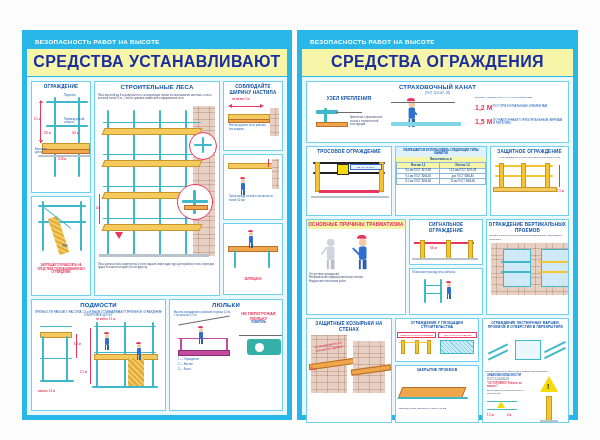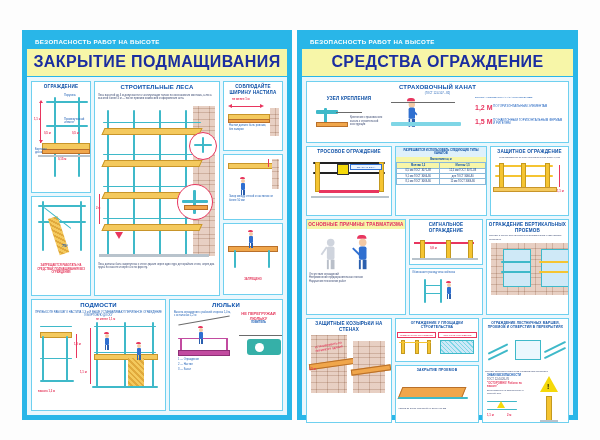--- a/index.html
+++ b/index.html
@@ -99,21 +99,21 @@
   .pole-r{position:absolute;background:#e8365f;}
 </style>
 </head>
 <body>
 
 <div class="stage">
 
 <div class="poster" id="poster-left">
   <div class="p-topbar">БЕЗОПАСНОСТЬ РАБОТ НА ВЫСОТЕ</div>
   <div class="p-titlebar">
-    <div class="p-title">ЗАКРЫТИЕ ПОДМАЩИВАНИЯ</div>
+    <div class="p-title">СРЕДСТВА УСТАНАВЛИВАЮТ</div>
   </div>
 
   <div class="p-body">
 
     <div class="row" style="height:215px;">
 
       <div class="col" style="width:60px;">
         <div class="panel" style="height:112px;">
           <div class="panel-hd">ОГРАЖДЕНИЕ</div>
           <div class="draw" style="height:95px;">
@@ -315,21 +315,21 @@
         </div>
       </div>
     </div>
 
   </div>
 </div>
 
 <div class="poster" id="poster-right">
   <div class="p-topbar">БЕЗОПАСНОСТЬ РАБОТ НА ВЫСОТЕ</div>
   <div class="p-titlebar">
-    <div class="p-title">СРЕДСТВА ОГРАЖДЕНИЕ</div>
+    <div class="p-title">СРЕДСТВА ОГРАЖДЕНИЯ</div>
   </div>
 
   <div class="p-body">
 
     <div class="panel" style="height:62px;">
       <div class="panel-hd big" style="padding-bottom:0;">СТРАХОВОЧНЫЙ КАНАТ</div>
       <div class="tiny blue" style="text-align:center;">(ГОСТ 12.4.107 - 82)</div>
       <div class="row" style="padding:1px 3px;">
         <div style="width:78px;position:relative;">
           <div class="panel-hd" style="padding:0;">УЗЕЛ КРЕПЛЕНИЯ</div>

